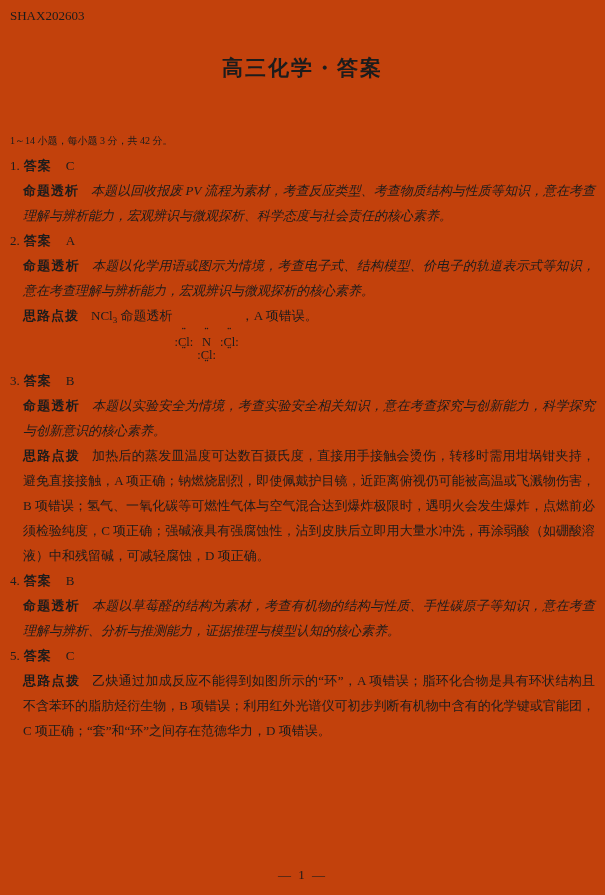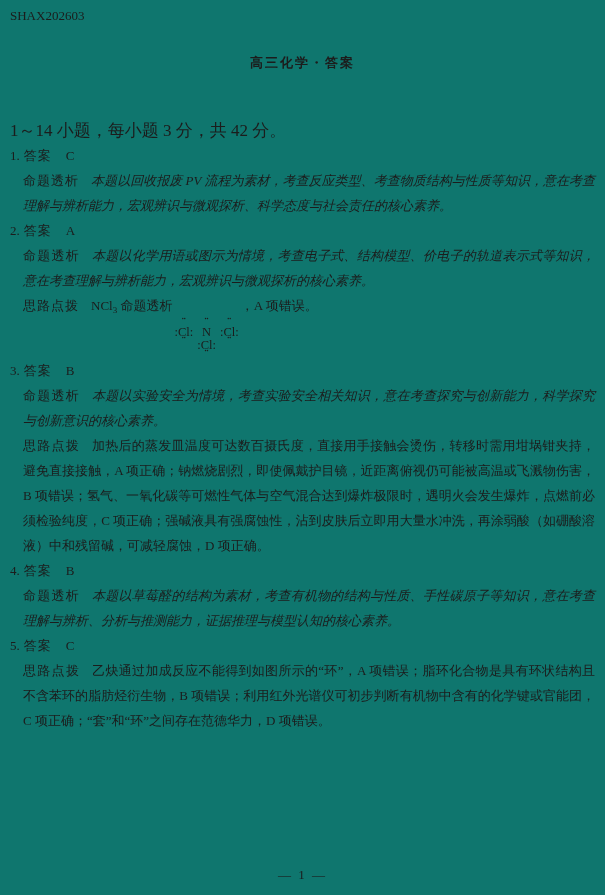--- a/index.html
+++ b/index.html
@@ -5,62 +5,62 @@
   html, body {
     margin: 0;
     padding: 0;
     background: #ffffff;
   }
   .page {
     position: relative;
     width: 605px;
     height: 895px;
     box-sizing: border-box;
-    background: #0f766e;
+    background: #c2410c;
     color: #1c1c1c;
     font-family: "Liberation Serif", "DejaVu Serif", serif;
     padding: 8px 10px 0 10px;
     overflow: hidden;
   }
   .doc-code {
     font-size: 13px;
     line-height: 16px;
   }
   .title {
     margin: 30px 0 0 0;
     text-align: center;
     font-family: "Liberation Sans", "DejaVu Sans", sans-serif;
-    font-size: 13px;
+    font-size: 21px;
     font-weight: 700;
     letter-spacing: 2px;
   }
   .intro {
     margin: 46px 0 0 0;
-    font-size: 17px;
+    font-size: 10px;
     line-height: 25px;
   }
   .question {
     font-size: 13px;
     line-height: 25px;
     padding-left: 13px;
   }
   .q-line {
     margin: 0;
   }
   .q-num {
     margin-left: -13px;
     margin-right: 4px;
   }
   .q-para {
     margin: 0;
     text-align: justify;
   }
   .label {
     font-family: "Liberation Sans", "DejaVu Sans", sans-serif;
-    font-weight: 400;
+    font-weight: 700;
     margin-right: 12px;
     letter-spacing: 1px;
   }
   .answer-letter {
     margin-left: 2px;
   }
   .analysis-text {
     font-style: italic;
   }
   .lewis {

